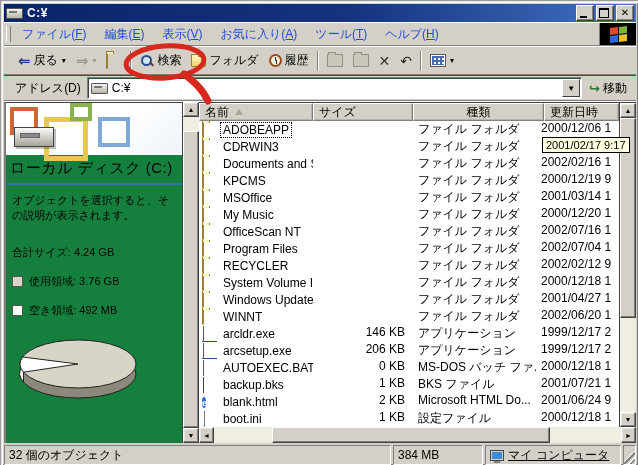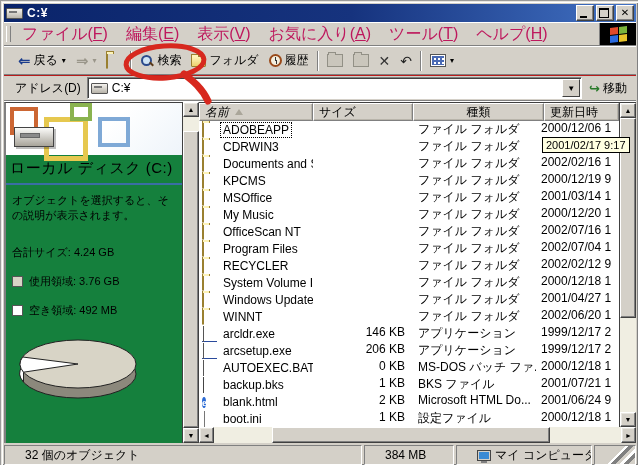--- a/index.html
+++ b/index.html
@@ -11,21 +11,21 @@
   .winbtn{width:16px;height:14px;background:#d4d0c8;border:1px solid;border-color:#fff #404040 #404040 #fff;box-shadow:inset -1px -1px 0 #808080;margin-left:2px;display:flex;align-items:center;justify-content:center;font-size:9px;color:#000;position:relative;}
   .winbtn.min::after{content:"";position:absolute;left:3px;bottom:2px;width:7px;height:2px;background:#000;}
   .winbtn.max::after{content:"";position:absolute;left:2px;top:2px;width:8px;height:7px;border:1px solid #000;border-top-width:2px;}
   .winbtn.close::after{content:"\2715";font-weight:bold;font-size:10px;line-height:10px;}
   .ic-drive{display:inline-block;width:15px;height:9px;background:linear-gradient(#f4f2ee,#b8b4aa);border:1px solid #555;border-radius:1px;position:relative;}
   .ic-drive::after{content:"";position:absolute;left:2px;top:2px;width:8px;height:2px;background:#777;}
   
   .menubar{height:22px;display:flex;align-items:stretch;border-top:1px solid #fff;border-bottom:1px solid #808080;background:#d4d0c8;}
   .grip{width:3px;margin:3px 2px 3px 2px;border-left:1px solid #fff;border-right:1px solid #808080;}
   .menuitems{display:flex;align-items:center;flex:1;}
-  .menuitem{padding:2px 9px;font-size:16px;color:#be185d;}
+  .menuitem{padding:2px 9px;font-size:12px;color:#1d4ed8;}
   .winlogo{width:36px;background:#000;display:flex;align-items:center;justify-content:center;border-left:1px solid #808080;}
   .flag{display:grid;grid-template-columns:8px 8px;grid-template-rows:7px 7px;gap:1px;transform:skewY(-6deg);}
   .flag i{display:block;}
   
   .toolbar{height:27px;display:flex;align-items:center;border-top:1px solid #fff;border-bottom:1px solid #808080;background:#d4d0c8;font-size:12px;}
   .tbtn{display:flex;align-items:center;gap:3px;padding:2px 5px;height:21px;box-sizing:border-box;color:#000;}
   .tsep{width:1px;height:20px;background:#808080;border-right:1px solid #fff;margin:0 3px;}
   .caret{font-size:8px;color:#000;margin-left:1px;}
   .arrow-glyph{font-size:15px;font-weight:bold;line-height:14px;}
   .back-arrow{color:#1a3c8c;}
@@ -77,21 +77,21 @@
   .sb-btn{width:16px;height:15px;background:#d4d0c8;border:1px solid;border-color:#fff #404040 #404040 #fff;box-shadow:inset -1px -1px 0 #808080,inset 1px 1px 0 #e8e6e0;display:flex;align-items:center;justify-content:center;font-size:7px;color:#000;box-sizing:border-box;flex:none;}
   .sb-thumb{background:#d4d0c8;border:1px solid;border-color:#fff #404040 #404040 #fff;box-shadow:inset -1px -1px 0 #808080;box-sizing:border-box;}
   .hscroll{height:16px;background:#f0eee2;display:flex;flex-direction:row;}
   .hscroll .sb-btn{height:16px;width:15px;}
   
   .listview{flex:1;display:flex;flex-direction:column;background:#fff;border-top:1px solid #404040;min-width:0;}
   .list-main{flex:1;display:flex;min-height:0;}
   .list-cols{flex:1;display:flex;flex-direction:column;min-width:0;overflow:hidden;}
   .lheader{display:flex;height:18px;flex:none;background:#d4d0c8;font-size:12px;}
   .hcell{border:1px solid;border-color:#fff #808080 #808080 #fff;box-shadow:inset -1px -1px 0 #b8b4aa;display:flex;align-items:center;padding:0 5px;box-sizing:border-box;color:#000;white-space:nowrap;overflow:hidden;}
-  .hc-name{width:114px;font-style:italic;}
+  .hc-name{width:114px;}
   .hc-size{width:100px;}
   .hc-type{width:131px;justify-content:center;}
   .hc-date{flex:1;}
   .sort-tri{width:0;height:0;border-left:4px solid transparent;border-right:4px solid transparent;border-bottom:6px solid #aaa69a;margin-left:6px;}
   .rows{flex:1;overflow:hidden;}
   .frow{display:flex;height:17px;font-size:12px;color:#000;white-space:nowrap;}
   .cell{overflow:hidden;box-sizing:border-box;white-space:nowrap;}
   .c-name{width:114px;display:flex;align-items:center;gap:4px;padding-left:3px;}
   .c-size{width:100px;text-align:right;padding-right:8px;}
   .c-type{width:123px;padding-left:5px;}
@@ -109,24 +109,24 @@
   .fi-bks{width:11px;height:11px;margin:1px;background:#8c2a1a;border:1px solid #444;box-sizing:border-box;}
   .fi-bks::before{content:"";display:block;width:4px;height:4px;margin:2px 0 0 2px;background:#2a4a9c;}
   .fi-html{width:13px;height:13px;border-radius:50%;background:#2a6ad4;color:#fff;font-size:10px;font-weight:bold;text-align:center;line-height:13px;font-family:"Liberation Serif",serif;}
   .fi-ini{width:10px;height:12px;margin:0 2px;background:#fff;border:1px solid #777;box-sizing:border-box;}
   .fi-ini::before{content:"";display:block;height:1px;background:#999;margin:2px 1px 0;}
   .fi-ini::after{content:"";display:block;width:4px;height:4px;margin:2px auto 0;background:#e8c020;border-radius:50%;border:1px solid #8a7010;}
   
   .datatip{position:absolute;background:#ffffe1;border:1px solid #000;font-size:11px;padding:0 3px;line-height:14px;z-index:40;white-space:nowrap;}
   
   .statusbar{height:20px;display:flex;gap:2px;align-items:stretch;padding-top:2px;font-size:12px;}
-  .pane{border:1px solid;border-color:#808080 #fff #fff #808080;display:flex;align-items:center;padding:0 20px;box-sizing:border-box;overflow:hidden;white-space:nowrap;}
+  .pane{border:1px solid;border-color:#808080 #fff #fff #808080;display:flex;align-items:center;padding:0 4px;box-sizing:border-box;overflow:hidden;white-space:nowrap;}
   .pane-objects{flex:1;}
   .pane-size{width:90px;}
-  .pane-loc{width:136px;gap:4px;}
+  .pane-loc{width:136px;gap:4px;text-decoration:underline;}
   .ic-computer{width:14px;height:11px;background:#d4d0c8;border:1px solid #444;position:relative;box-sizing:border-box;flex:none;}
   .ic-computer::before{content:"";position:absolute;inset:1px;background:#3a8ad4;}
   .ic-computer::after{content:"";position:absolute;left:3px;bottom:-3px;width:6px;height:2px;background:#808080;}
   .grip-corner{width:13px;background:
     linear-gradient(135deg,transparent 0 52%,#fff 52% 58%,#808080 58% 66%,transparent 66% 74%,#fff 74% 80%,#808080 80% 88%,transparent 88%);}
   
   .annotation{position:absolute;left:0;top:0;pointer-events:none;z-index:50;}
 </style>
 </head>
 <body>

